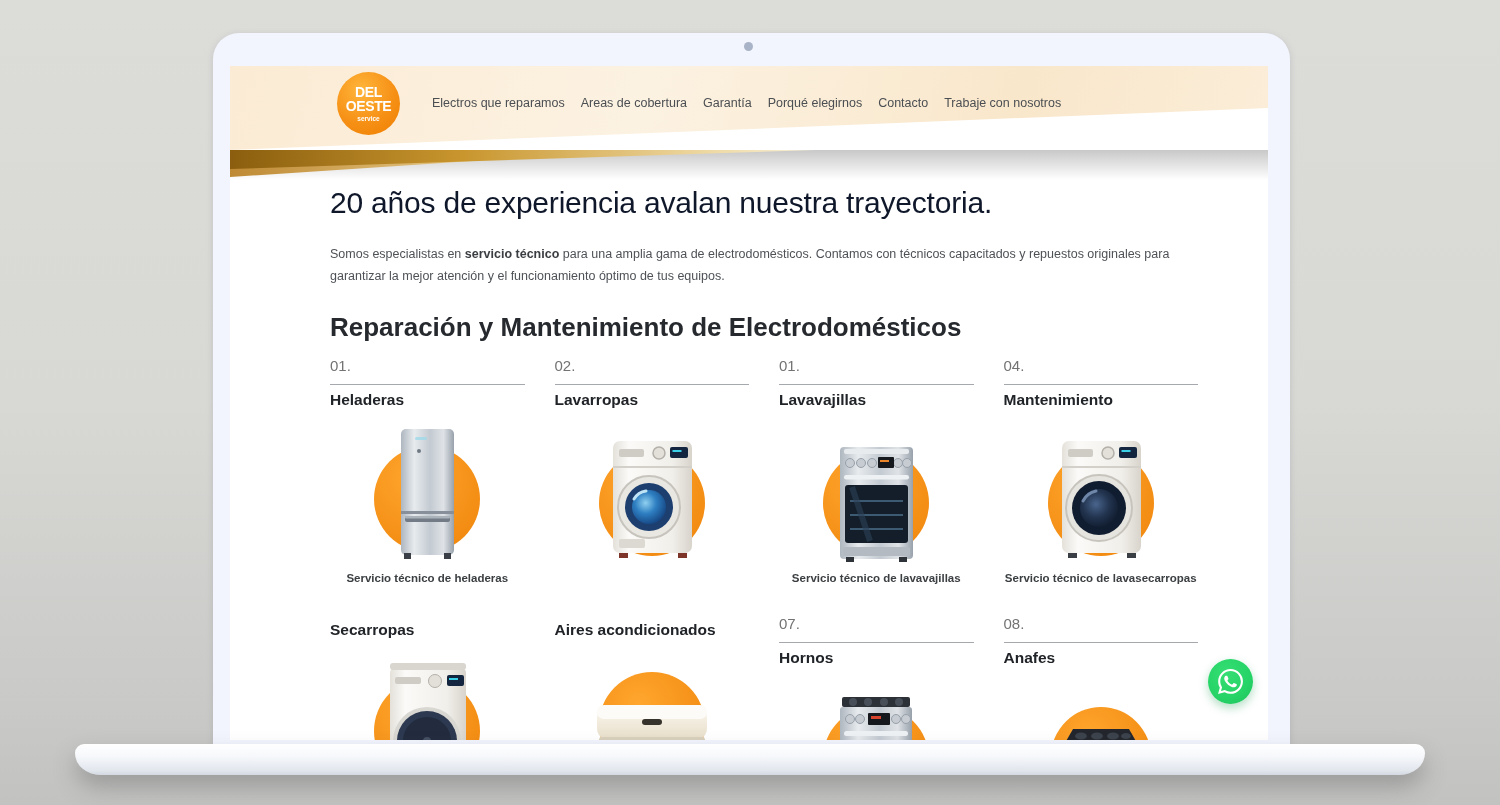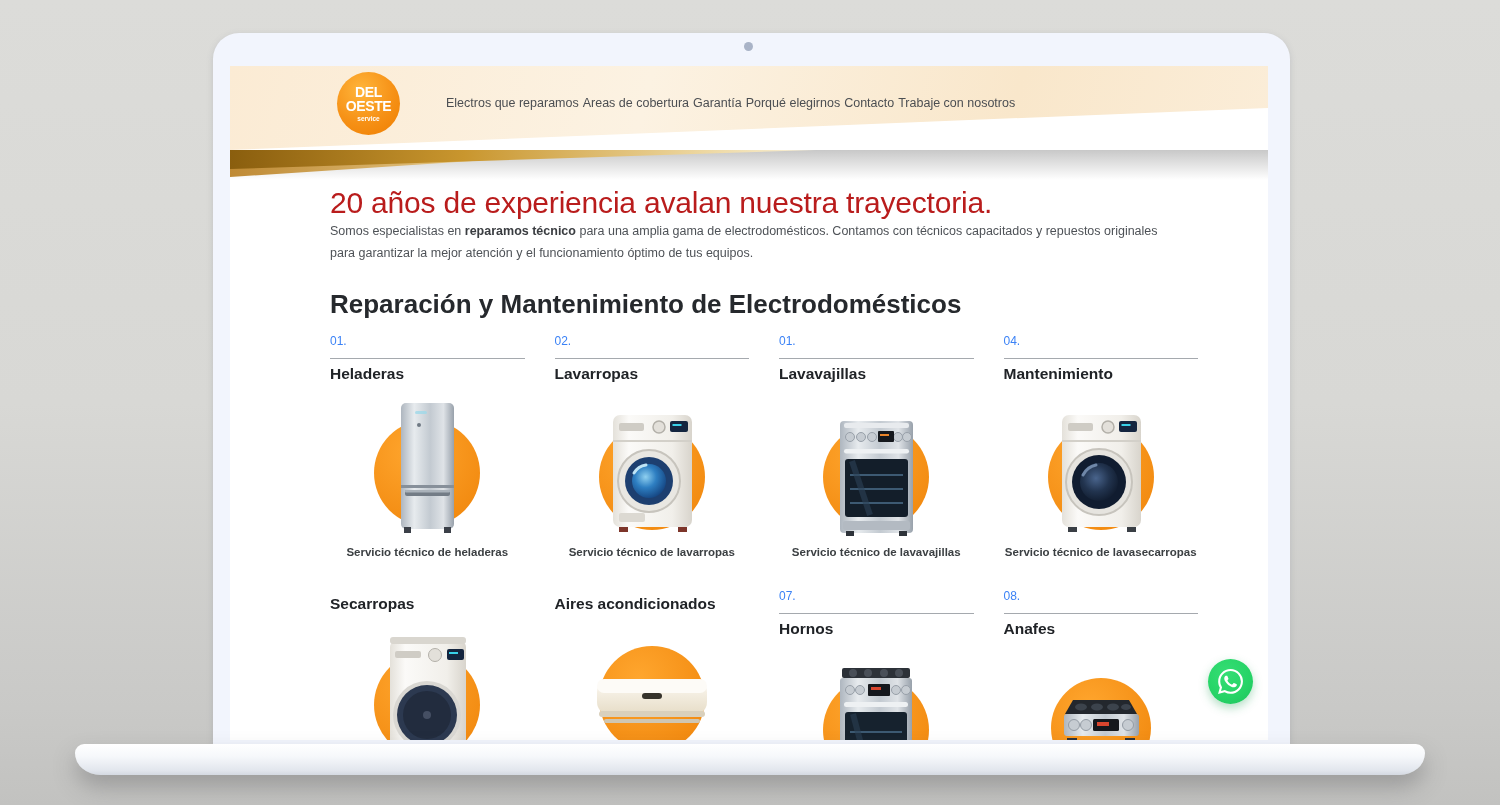--- a/index.html
+++ b/index.html
@@ -25,42 +25,42 @@
   .hdr { position:absolute; left:0; top:0; width:100%; height:84px;
          background:linear-gradient(105deg,#fbebd4 0%,#fcf2e2 40%,#f9e7cb 75%,#fbedd8 100%); }
   .hdr-cut { position:absolute; left:0; top:42px; width:100%; height:42px; background:#ffffff;
              clip-path:polygon(100% 0,100% 100%,0 100%); }
   .logo { position:absolute; left:107px; top:6px; width:63px; height:63px; border-radius:50%;
           background:radial-gradient(circle at 38% 28%,#ffb53b 0%,#f69116 55%,#ee7d00 100%);
           display:flex; flex-direction:column; align-items:center; justify-content:center;
           color:#fff; text-align:center; cursor:pointer; }
   .logo-l1 { font-size:14px; font-weight:700; letter-spacing:-.4px; line-height:1; }
   .logo-l2 { font-size:6.5px; font-weight:700; margin-top:2px; }
-  .nav { position:absolute; left:216px; top:30px; display:flex; gap:4px; }
+  .nav { position:absolute; left:202px; top:30px; display:flex; gap:16px; }
   .nav a { font-size:12.5px; color:#4b4e52; text-decoration:none; white-space:nowrap; cursor:pointer; }
 
   
   .shadow-band { position:absolute; left:0; top:84px; width:100%; height:34px;
                  background:linear-gradient(180deg,rgba(140,140,140,.48) 0%,rgba(255,255,255,0) 88%); }
   .wedge-light { position:absolute; left:0; top:84px; width:410px; height:27px;
                  clip-path:polygon(0 0,100% 0,0 100%);
                  background:linear-gradient(90deg,#bf8a34 0%,#e5c887 60%,#f2e6c2 100%); }
   .wedge-dark { position:absolute; left:0; top:84px; width:585px; height:19px;
                 clip-path:polygon(0 0,100% 0,0 100%);
                 background:linear-gradient(90deg,#8a5e0e 0%,#c9962e 40%,#eed9a4 82%,#f9f1da 100%); }
 
   
   .content { position:absolute; left:100px; top:120px; width:868px; }
-  h1 { font-size:30px; font-weight:500; color:#b91c1c; letter-spacing:-.2px; margin-bottom:1px; }
+  h1 { font-size:30px; font-weight:500; color:#0f172a; letter-spacing:-.2px; margin-bottom:24px; }
   .intro { font-size:12.5px; line-height:1.75; color:#4e5257; width:840px; margin-bottom:24px; }
   .intro b { color:#3a3d41; }
   h2 { font-size:26px; font-weight:600; color:#26292d; margin-bottom:14px; }
 
   .grid { display:grid; grid-template-columns:repeat(4,1fr); column-gap:30px; row-gap:14px; }
-  .card-num { font-size:12px; color:#3b82f6; padding-bottom:10px; border-bottom:1px solid #a5a9ae; }
+  .card-num { font-size:15px; color:#737373; padding-bottom:10px; border-bottom:1px solid #a5a9ae; }
   .card-name { margin-top:6px; font-size:15.5px; font-weight:600; color:#202327; }
   .img-wrap { height:140px; margin-top:14px; display:flex; justify-content:center; }
   .caption { min-height:30px; margin-top:8px; font-size:11.5px; font-weight:600; color:#3c4043;
              text-align:center; line-height:1.3; }
 
   
   .wa { position:absolute; right:15px; bottom:36px; width:45px; height:45px; border-radius:50%;
         background:radial-gradient(circle at 40% 32%,#35de74 0%,#25d366 60%,#1fc15c 100%);
         display:flex; align-items:center; justify-content:center; cursor:pointer;
         box-shadow:0 4px 10px rgba(40,160,90,.35); }
@@ -125,21 +125,21 @@
           <a>Contacto</a>
           <a>Trabaje con nosotros</a>
         </nav>
       </div>
       <div class="shadow-band"></div>
       <div class="wedge-light"></div>
       <div class="wedge-dark"></div>
 
       <div class="content">
         <h1>20 años de experiencia avalan nuestra trayectoria.</h1>
-        <p class="intro"><span>Somos especialistas en </span><b>reparamos técnico</b><span> para una amplia gama de electrodomésticos. Contamos con técnicos capacitados y repuestos originales para garantizar la mejor atención y el funcionamiento óptimo de tus equipos.</span></p>
+        <p class="intro"><span>Somos especialistas en </span><b>servicio técnico</b><span> para una amplia gama de electrodomésticos. Contamos con técnicos capacitados y repuestos originales para garantizar la mejor atención y el funcionamiento óptimo de tus equipos.</span></p>
 
         <h2>Reparación y Mantenimiento de Electrodomésticos</h2>
 
         <div class="grid">
 
           <div class="card">
             <div class="card-num">01.</div>
             <div class="card-name">Heladeras</div>
             <div class="img-wrap">
               <svg width="140" height="140" viewBox="0 0 140 140">
@@ -171,21 +171,20 @@
                 <rect x="90.5" y="27" width="9" height="2" fill="#39d0e8"></rect>
                 <circle cx="67" cy="84" r="31" fill="#e9e7e2" stroke="#c7c4bd" stroke-width="2"></circle>
                 <circle cx="67" cy="84" r="24" fill="#1d3f70"></circle>
                 <circle cx="67" cy="84" r="17" fill="url(#gGlassBlue)"></circle>
                 <path d="M52 76a17 17 0 0 1 12-8" stroke="#bfe4f5" stroke-width="3" fill="none" stroke-linecap="round"></path>
                 <rect x="37" y="116" width="26" height="9" rx="2" fill="#dcd9d2"></rect>
                 <rect x="37" y="130" width="9" height="5" fill="#7d352a"></rect>
                 <rect x="96" y="130" width="9" height="5" fill="#7d352a"></rect>
               </svg>
             </div>
-            <div class="caption">Servicio técnico de lavarropas</div>
           </div>
 
           <div class="card">
             <div class="card-num">01.</div>
             <div class="card-name">Lavavajillas</div>
             <div class="img-wrap">
               <svg width="140" height="140" viewBox="0 0 140 140">
                 <circle cx="70" cy="80" r="53" fill="url(#gOrange)"></circle>
                 <rect x="34" y="24" width="73" height="112" rx="4" fill="url(#gSteel)"></rect>
                 <rect x="38" y="26" width="65" height="5" rx="2" fill="#e8ebee"></rect>

